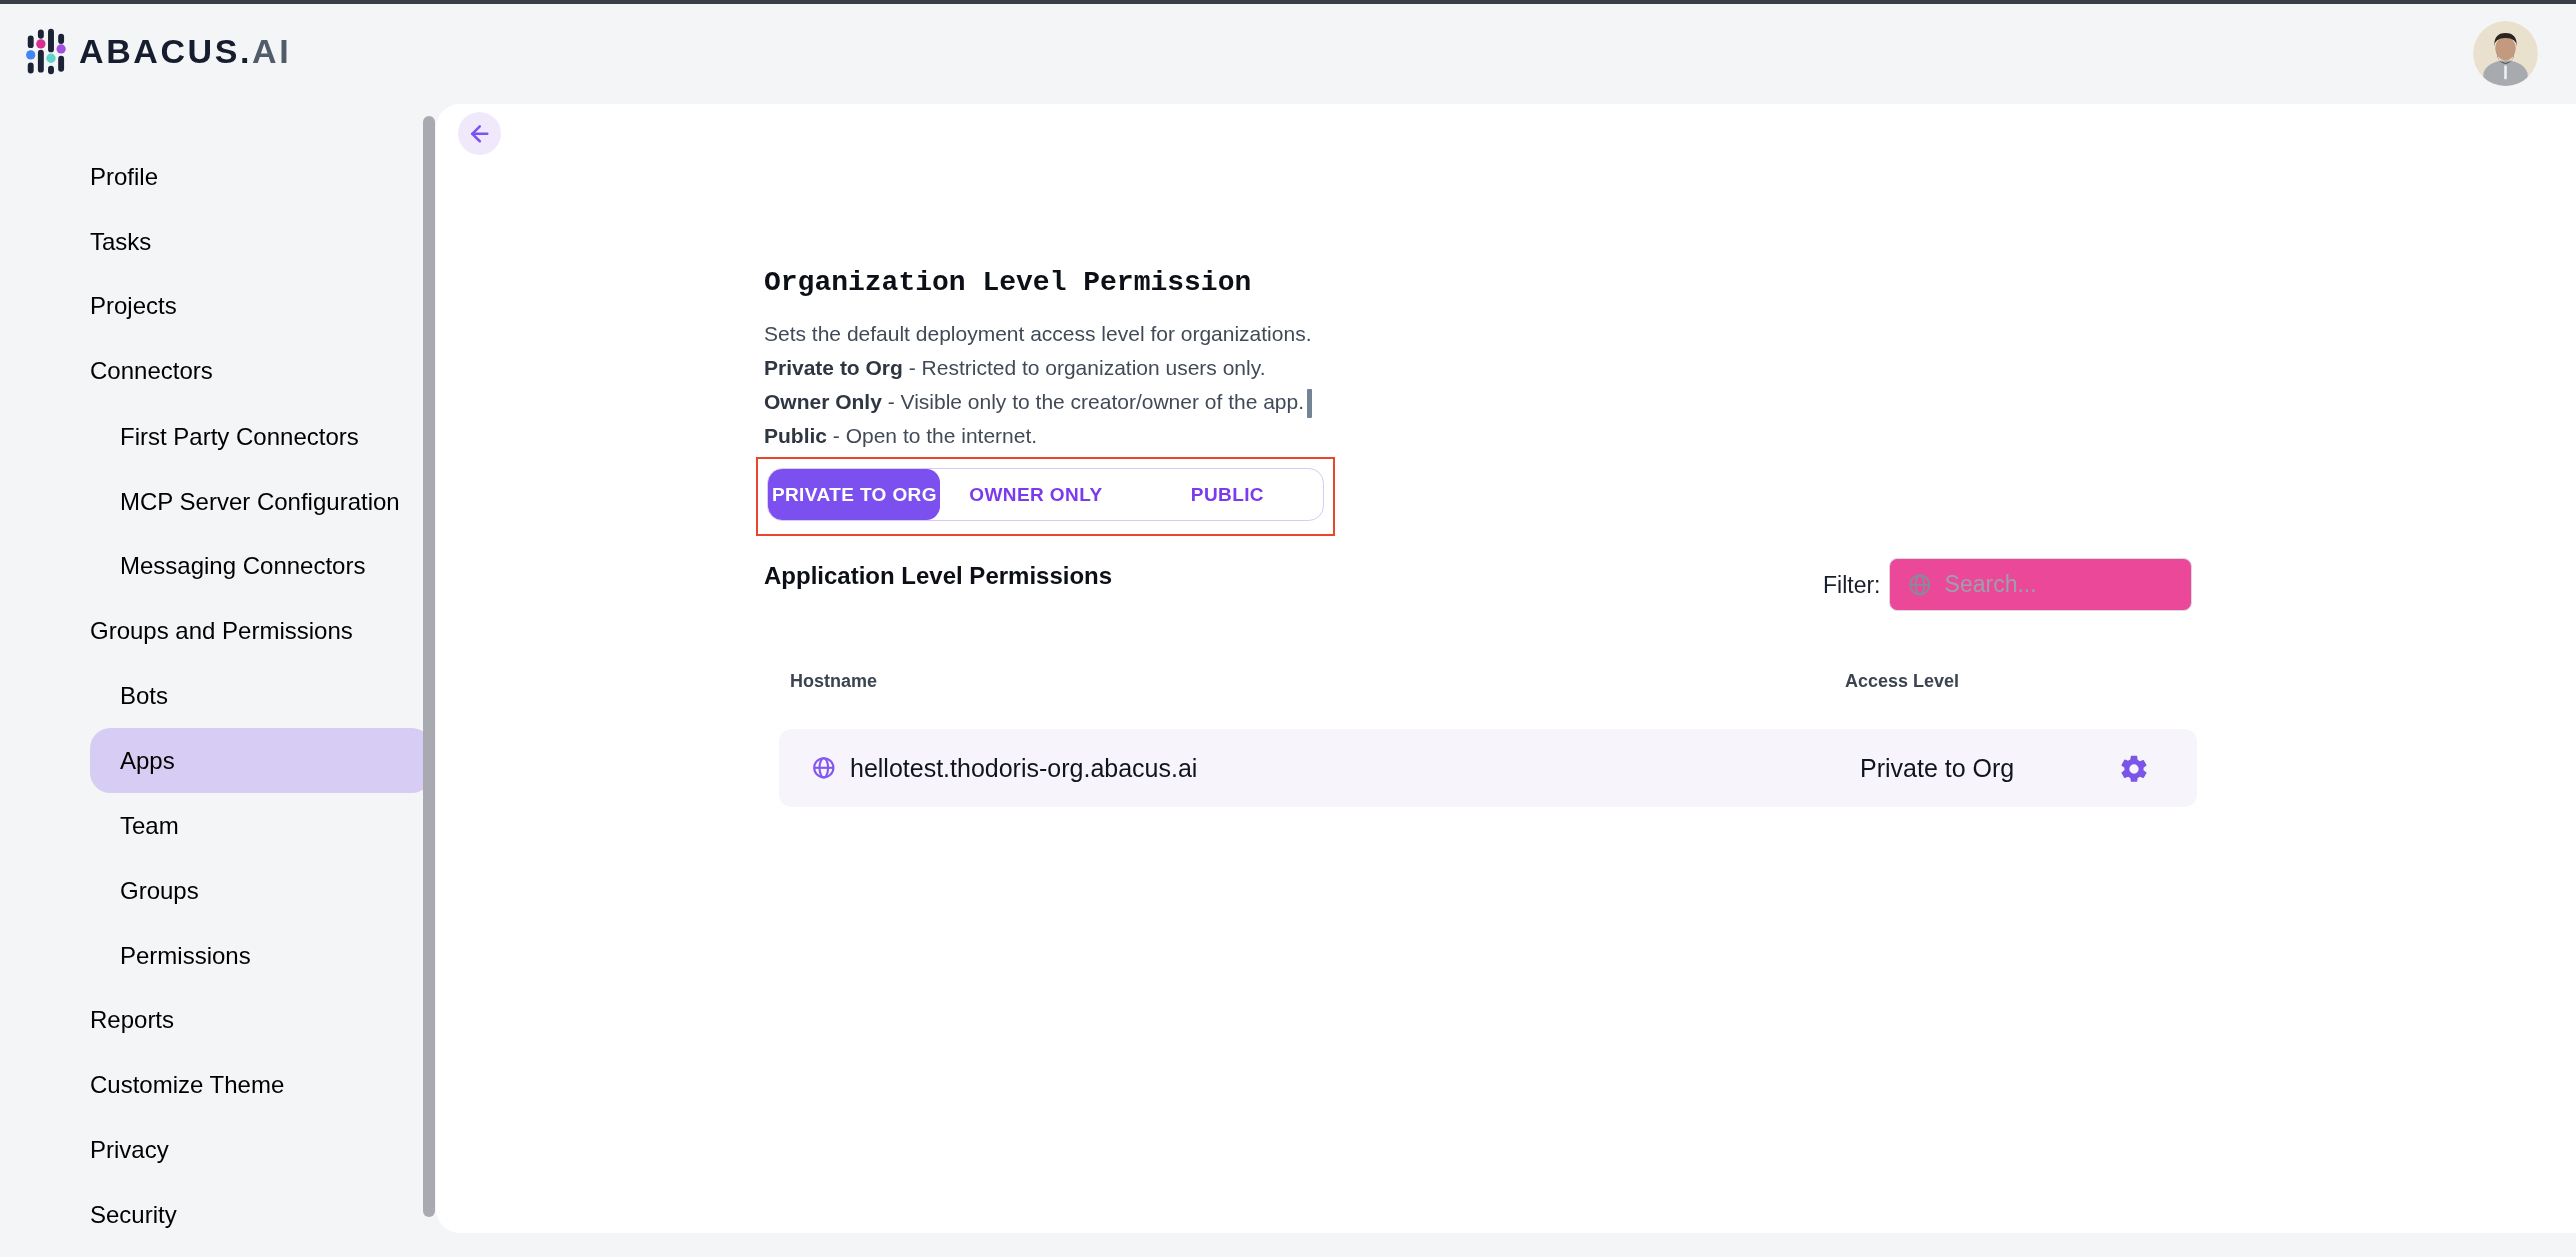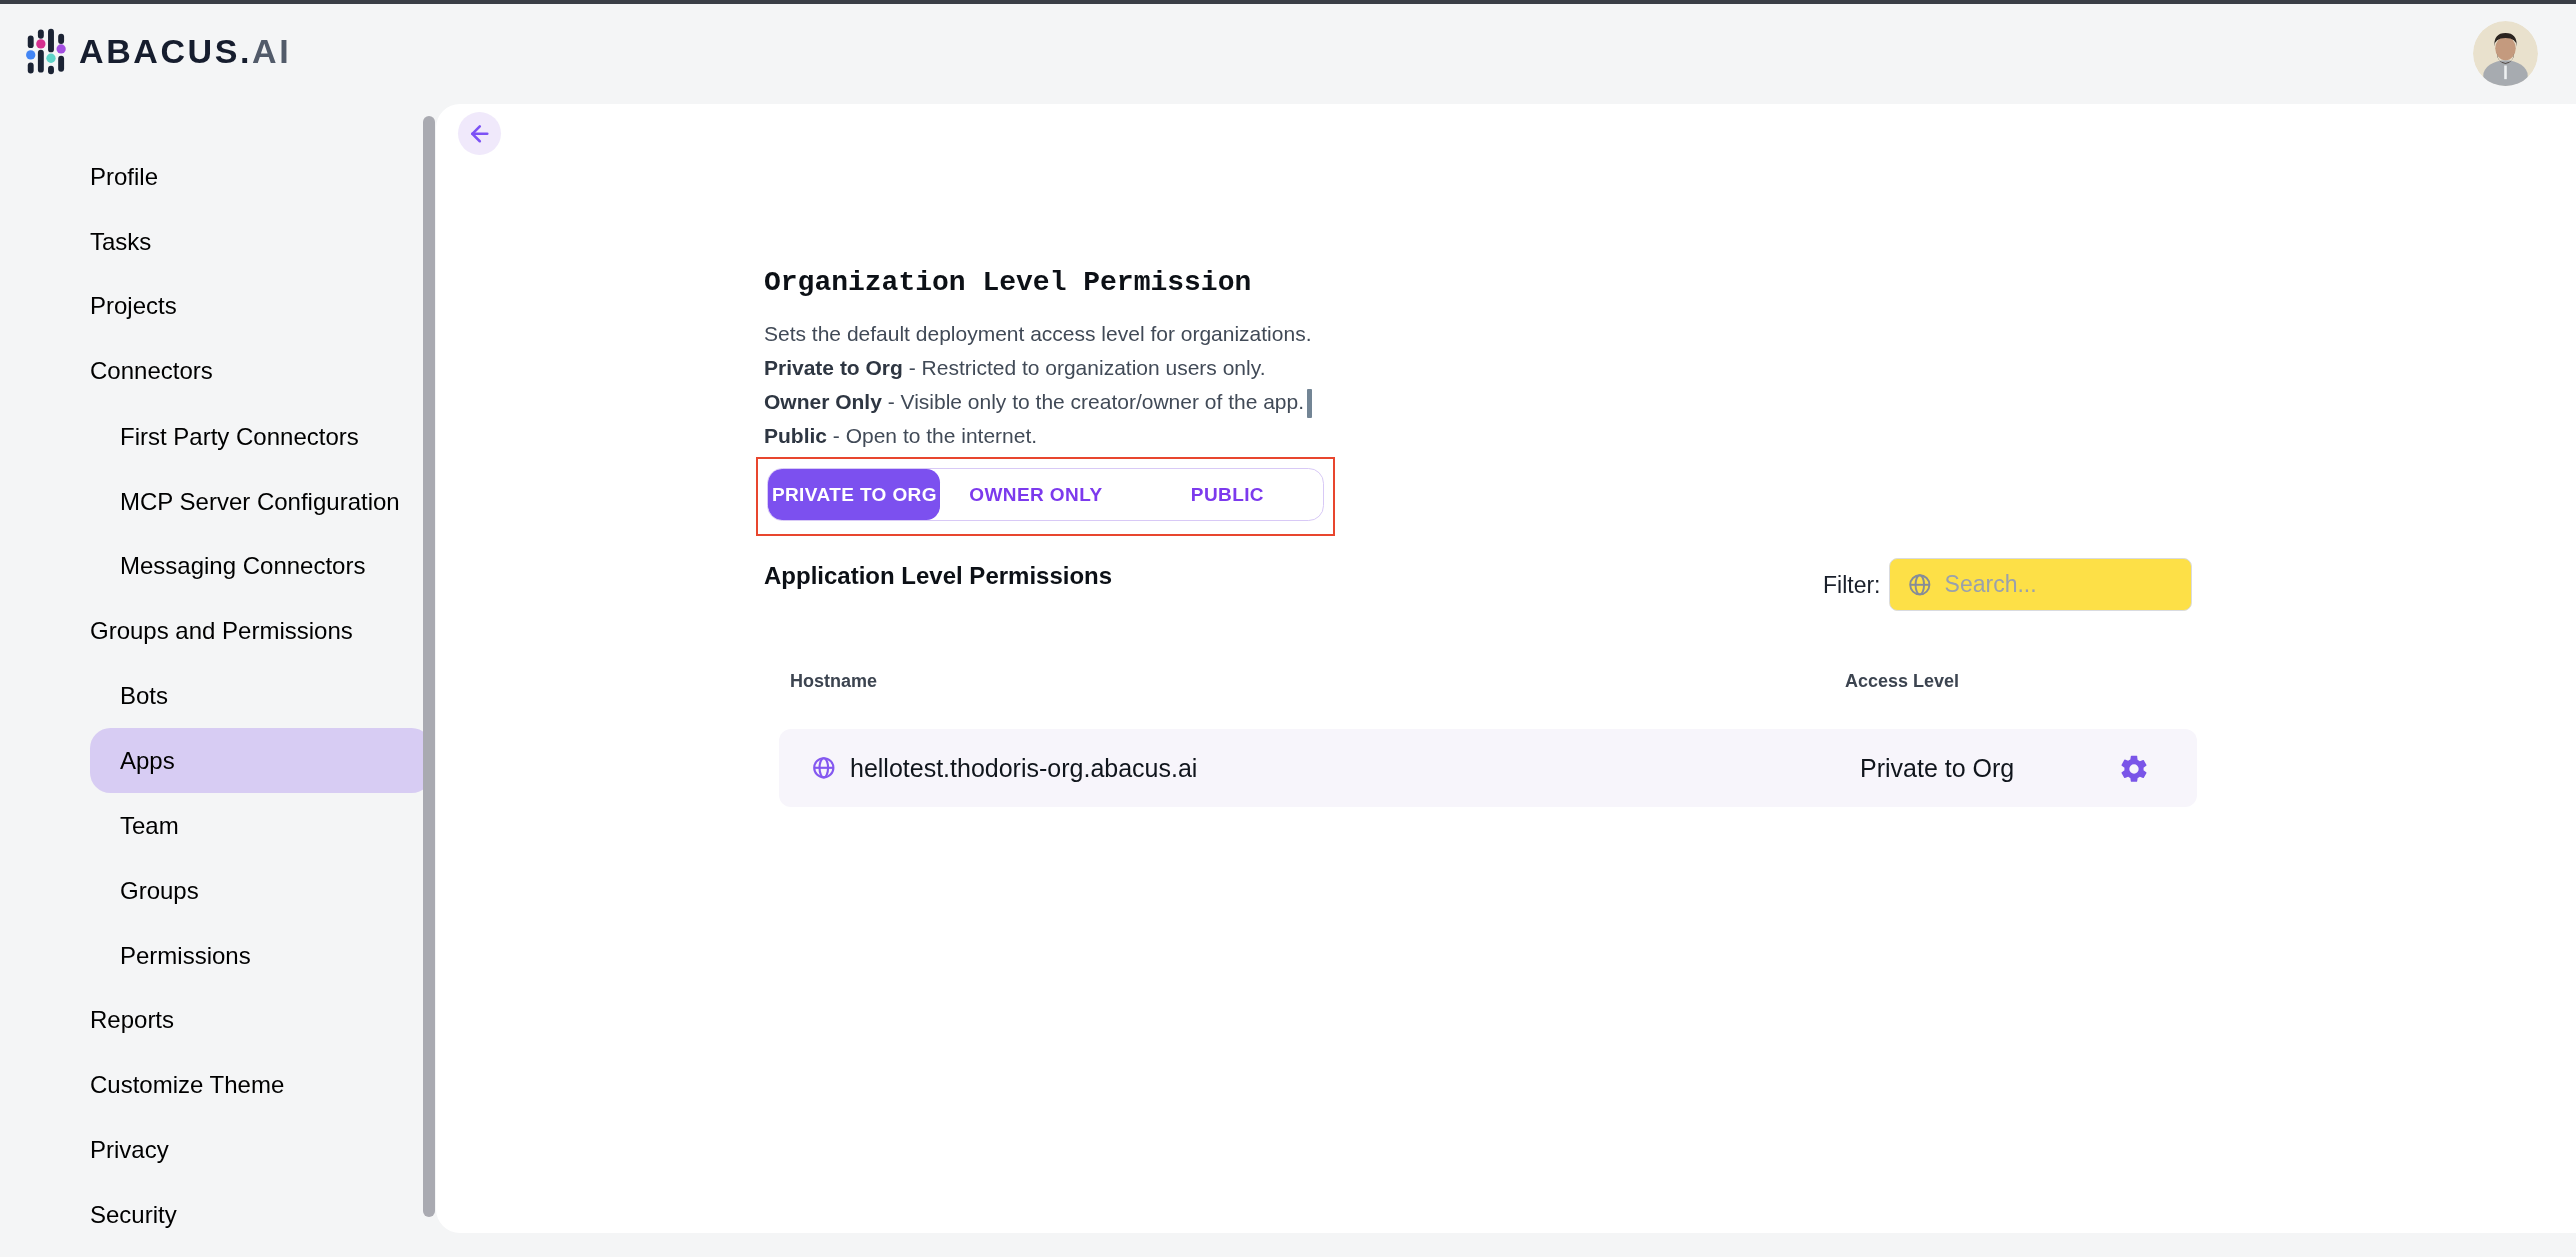--- a/index.html
+++ b/index.html
@@ -88,21 +88,21 @@
   .seg.s3 { width:193px; }
   .h2 {
     position:absolute; left:764px; top:562px;
     font-size:24px; font-weight:700; color:#0c1016;
   }
   .filter-label {
     position:absolute; left:1823px; top:572px; font-size:23px; color:#1a202b;
   }
   .search-box {
     position:absolute; left:1889px; top:558px; width:303px; height:53px;
-    border:1.7px solid #d9dbe0; border-radius:8.5px; background:#fde047;
+    border:1.7px solid #d9dbe0; border-radius:8.5px; background:#ec4899;
     display:flex; align-items:center; padding-left:17px; gap:12px;
   }
   .search-box input {
     border:none; outline:none; font-size:23px; width:204px;
     font-family:"Liberation Sans", sans-serif; color:#1a202b; background:transparent;
   }
   .search-box input::placeholder { color:#9aa1ac; }
   .col-head {
     position:absolute; top:671px; font-size:18px; font-weight:700; color:#3c4450;
   }

